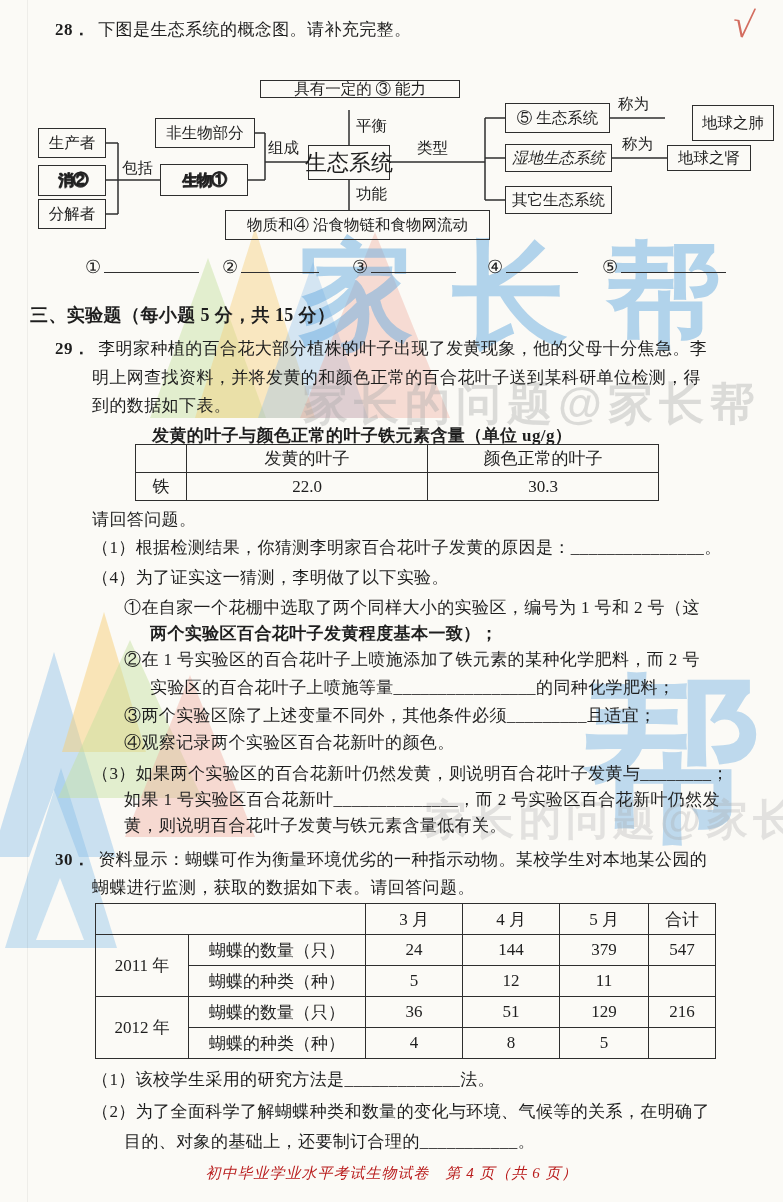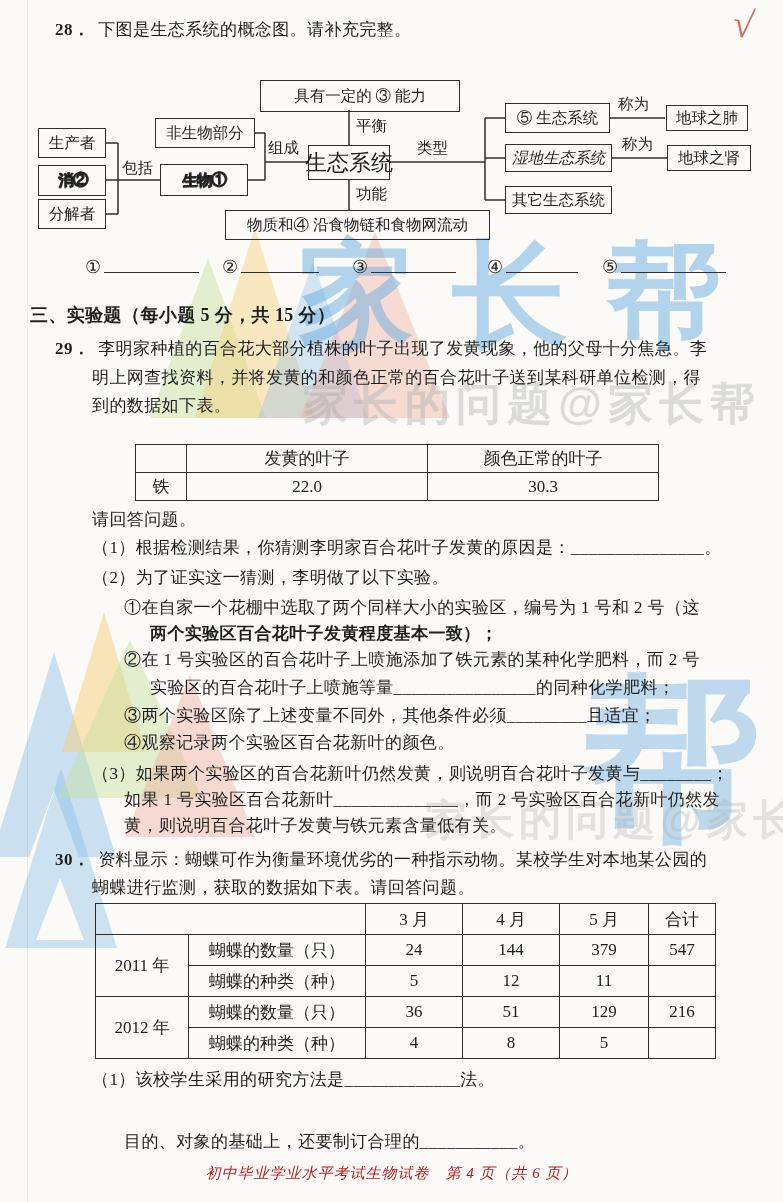--- a/index.html
+++ b/index.html
@@ -91,65 +91,66 @@
         </div>
       <div class="dbox" style="left:8px;top:121px;width:68px;height:30px;">分解者</div>
       <div class="dlabel" style="left:92px;top:80px;">包括</div>
       <div class="dbox" style="left:125px;top:40px;width:100px;height:30px;">非生物部分</div>
       <div class="dbox" style="left:130px;top:86px;width:88px;height:32px;">
           <span class="smudge">生物①</span>
         </div>
       <div class="dlabel" style="left:238px;top:60px;">组成</div>
       <div class="dbox" style="left:278px;top:67px;width:82px;height:35px;font-size:22px;">生态系统</div>
       <div class="dlabel" style="left:326px;top:38px;">平衡</div>
-      <div class="dbox" style="left:230px;top:2px;width:200px;height:32px;">具有一定的 ③ 能力</div>
+      <div class="dbox" style="left:230px;top:2px;width:200px;height:18px;">具有一定的 ③ 能力</div>
       <div class="dlabel" style="left:326px;top:106px;">功能</div>
       <div class="dbox" style="left:195px;top:132px;width:265px;height:30px;">物质和④ 沿食物链和食物网流动</div>
       <div class="dlabel" style="left:387px;top:60px;">类型</div>
       <div class="dbox" style="left:475px;top:25px;width:105px;height:30px;">⑤ 生态系统</div>
       <div class="dbox" style="left:475px;top:66px;width:107px;height:28px;font-style:italic;">湿地生态系统</div>
       <div class="dbox" style="left:475px;top:108px;width:107px;height:28px;">其它生态系统</div>
       <div class="dlabel" style="left:588px;top:16px;">称为</div>
       <div class="dlabel" style="left:592px;top:56px;">称为</div>
-      <div class="dbox" style="left:636px;top:27px;width:82px;height:26px;">地球之肺</div>
+      <div class="dbox" style="left:662px;top:27px;width:82px;height:36px;">地球之肺</div>
       <div class="dbox" style="left:637px;top:67px;width:84px;height:26px;">地球之肾</div>
     </div>
 
     <div class="blank-item" style="left:85px;top:256px;"><span>①</span><span class="bline" style="width:95px;"></span></div>
     <div class="blank-item" style="left:222px;top:256px;"><span>②</span><span class="bline" style="width:78px;"></span></div>
     <div class="blank-item" style="left:352px;top:256px;"><span>③</span><span class="bline" style="width:85px;"></span></div>
     <div class="blank-item" style="left:487px;top:256px;"><span>④</span><span class="bline" style="width:72px;"></span></div>
     <div class="blank-item" style="left:602px;top:256px;"><span>⑤</span><span class="bline" style="width:105px;"></span></div>
 
     <div class="line bold" style="left:30px;top:303px;font-size:18px;">三、实验题（每小题 5 分，共 15 分）</div>
 
     <div class="line" style="left:55px;top:337px;">
       <span class="qnum">29．</span><span>李明家种植的百合花大部分植株的叶子出现了发黄现象，他的父母十分焦急。李</span>
     </div>
     <div class="line" style="left:92px;top:366px;">明上网查找资料，并将发黄的和颜色正常的百合花叶子送到某科研单位检测，得</div>
     <div class="line" style="left:92px;top:394px;">到的数据如下表。</div>
 
+    <div class="line ttitle" style="left:152px;top:424px;">发黄的叶子与颜色正常的叶子铁元素含量（单位 ug/g）</div>
     <table class="t29">
       <tbody>
           <tr>
         <td class="c0"></td>
         <td class="c1">发黄的叶子</td>
         <td class="c2">颜色正常的叶子</td>
       </tr>
       <tr>
         <td>铁</td>
         <td>22.0</td>
         <td>30.3</td>
       </tr>
     </tbody>
       </table>
 
     <div class="line" style="left:92px;top:508px;">请回答问题。</div>
     <div class="line" style="left:92px;top:536px;">（1）根据检测结果，你猜测李明家百合花叶子发黄的原因是：_______________。</div>
-    <div class="line" style="left:92px;top:566px;">（2）为了证实这一猜测，李明做了以下实验。</div>
+    <div class="line" style="left:92px;top:566px;">（4）为了证实这一猜测，李明做了以下实验。</div>
     <div class="line" style="left:124px;top:596px;">①在自家一个花棚中选取了两个同样大小的实验区，编号为 1 号和 2 号（这</div>
     <div class="line" style="left:150px;top:622px;font-weight:bold;">两个实验区百合花叶子发黄程度基本一致）；</div>
     <div class="line" style="left:124px;top:648px;">②在 1 号实验区的百合花叶子上喷施添加了铁元素的某种化学肥料，而 2 号</div>
     <div class="line" style="left:150px;top:676px;">实验区的百合花叶子上喷施等量________________的同种化学肥料；</div>
     <div class="line" style="left:124px;top:704px;">③两个实验区除了上述变量不同外，其他条件必须_________且适宜；</div>
     <div class="line" style="left:124px;top:731px;">④观察记录两个实验区百合花新叶的颜色。</div>
     <div class="line" style="left:92px;top:762px;">（3）如果两个实验区的百合花新叶仍然发黄，则说明百合花叶子发黄与________；</div>
     <div class="line" style="left:124px;top:788px;">如果 1 号实验区百合花新叶______________，而 2 号实验区百合花新叶仍然发</div>
     <div class="line" style="left:124px;top:814px;">黄，则说明百合花叶子发黄与铁元素含量低有关。</div>
 
@@ -194,17 +195,18 @@
         <td class="lab">蝴蝶的种类（种）</td>
         <td>4</td>
         <td>8</td>
         <td>5</td>
         <td></td>
       </tr>
     </tbody>
       </table>
 
     <div class="line" style="left:92px;top:1068px;">（1）该校学生采用的研究方法是_____________法。</div>
+    <div class="line" style="left:92px;top:1100px;">（2）为了全面科学了解蝴蝶种类和数量的变化与环境、气候等的关系，在明确了</div>
     <div class="line" style="left:124px;top:1130px;">目的、对象的基础上，还要制订合理的___________。</div>
 
     <div class="footer">初中毕业学业水平考试生物试卷　第 4 页（共 6 页）</div>
   </div>
 </div>
 
 </body></html>

